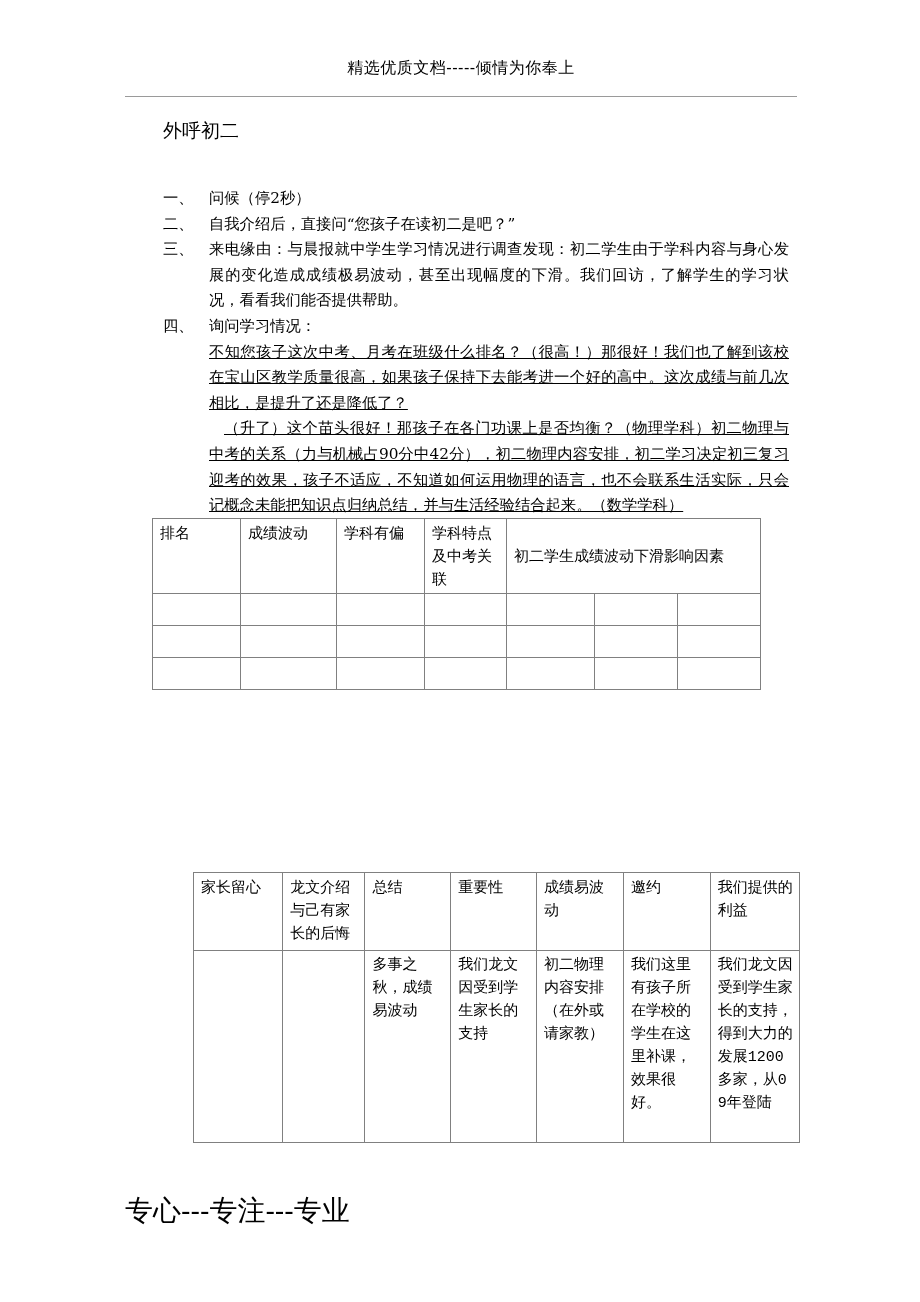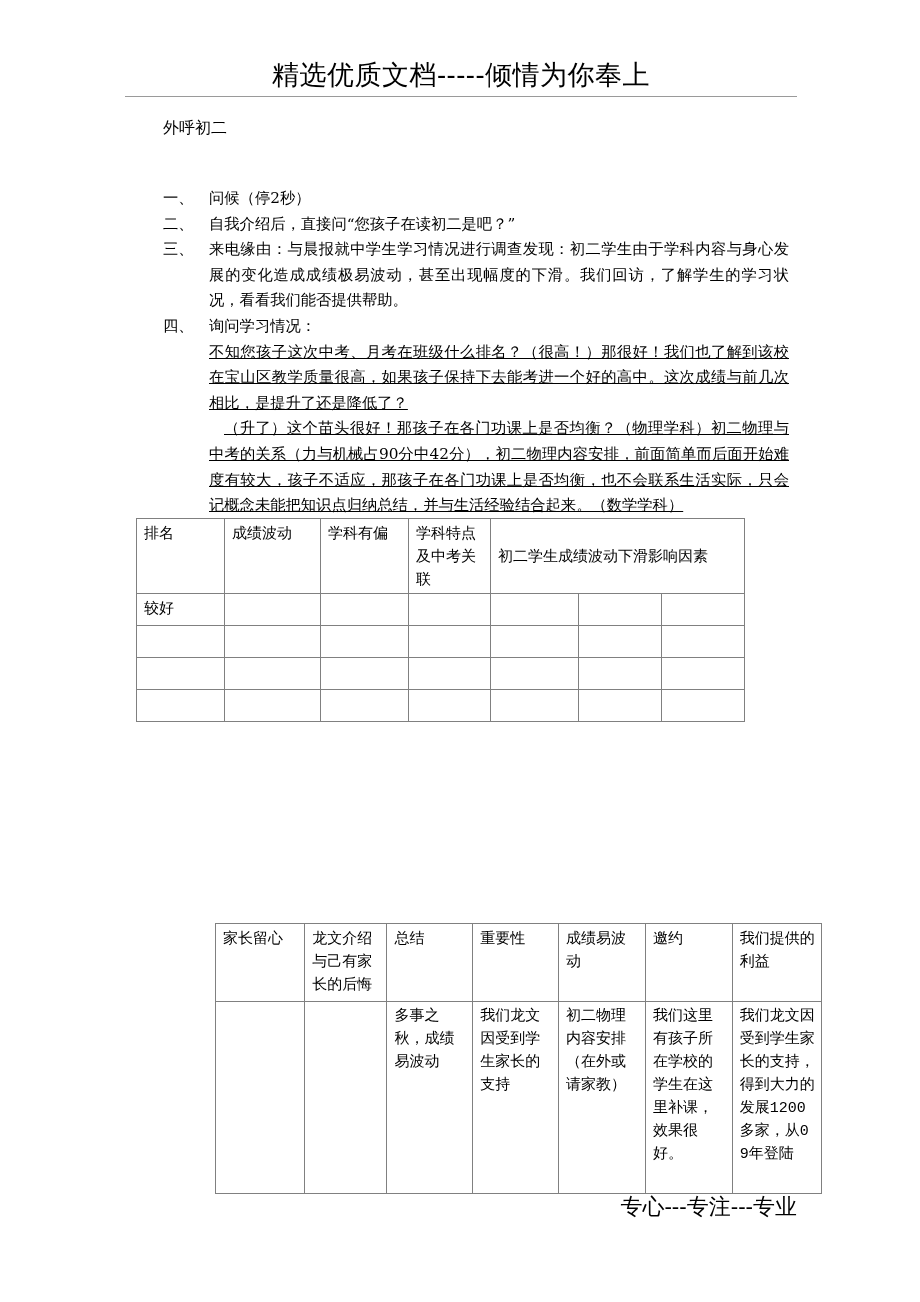--- a/index.html
+++ b/index.html
@@ -23,40 +23,40 @@
 
   
   .doc-header {
     position: absolute;
     top: 58px;
     left: 125px;
     width: 672px;
     text-align: center;
   }
   .doc-header-text {
-    font-size: 27px;
+    font-size: 16px;
     letter-spacing: 0.5px;
     line-height: 1.25;
     white-space: nowrap;
   }
   .header-rule {
     position: absolute;
     top: 96px;
     left: 125px;
     width: 672px;
     height: 0;
     border-top: 1.5px solid #9a9a9a;
   }
 
   
   .doc-title {
     position: absolute;
     top: 116px;
     left: 163px;
-    font-size: 16px;
+    font-size: 19px;
     line-height: 1.5;
   }
 
   .body-block {
     position: absolute;
     left: 163px;
     width: 626px;
     font-size: 15.3px;
     line-height: 25.6px;
   }
@@ -96,46 +96,45 @@
   table.doc-table td {
     border: 1px solid #808080;
     vertical-align: top;
     padding: 3px 5px 2px 7px;
     word-break: break-all;
   }
 
   
   #table-rank {
     top: 518px;
-    left: 136px;
+    left: 152px;
     width: 608px;
   }
   #table-rank td { height: 26px; }
   #table-rank td.tall3 { height: 68px; }
   #table-rank td.tall2 { height: 46px; }
 
   
   #table-script {
-    top: 923px;
+    top: 872px;
     left: 193px;
     width: 607px;
-    margin-left: 22px;
   }
   #table-script td { vertical-align: top; }
   #table-script td.head { height: 72px; }
   #table-script td.body { height: 186px; font-family: Liberation Mono, monospace; }
 
   
   .doc-footer {
     position: absolute;
     top: 1192px;
     left: 125px;
     width: 672px;
-    text-align: right;
-    font-size: 22px;
+    text-align: left;
+    font-size: 28px;
     white-space: nowrap;
   }
 </style>
 </head>
 <body>
 
 <div class="page">
 
   <div class="doc-header">
     <div class="doc-header-text">精选优质文档-----倾情为你奉上</div>
@@ -160,21 +159,21 @@
       <span class="num-label">三、</span>
       <span class="num-body">来电缘由：与晨报就中学生学习情况进行调查发现：初二学生由于学科内容与身心发展的变化造成成绩极易波动，甚至出现幅度的下滑。我们回访，了解学生的学习状况，看看我们能否提供帮助。</span>
     </div>
 
     <div class="num-item">
       <span class="num-label">四、</span>
       <span class="num-body">询问学习情况：</span>
     </div>
 
     <div class="sub-para">不知您孩子这次中考、月考在班级什么排名？（很高！）那很好！我们也了解到该校在宝山区教学质量很高，如果孩子保持下去能考进一个好的高中。这次成绩与前几次相比，是提升了还是降低了？</div>
-    <div class="sub-para indent">（升了）这个苗头很好！那孩子在各门功课上是否均衡？（物理学科）初二物理与中考的关系（力与机械占90分中42分），初二物理内容安排，前面简单而后面开始难度有较大，孩子不适应，那孩子在各门功课上是否均衡，也不会联系生活实际，只会记概念未能把知识点归纳总结，并与生活经验结合起来。（数学学科）</div>
+    <div class="sub-para indent">（升了）这个苗头很好！那孩子在各门功课上是否均衡？（物理学科）初二物理与中考的关系（力与机械占90分中42分），初二物理内容安排，初二学习决定初三复习迎考的效果，孩子不适应，不知道如何运用物理的语言，也不会联系生活实际，只会记概念未能把知识点归纳总结，并与生活经验结合起来。（数学学科）</div>
   </div>
 
   <table id="table-rank" class="doc-table">
     <colgroup>
       <col style="width:88px">
       <col style="width:96px">
       <col style="width:88px">
       <col style="width:82px">
       <col style="width:88px">
       <col style="width:83px">
@@ -182,29 +181,20 @@
     </colgroup>
     <tbody>
       <tr>
         <td class="tall3">排名</td>
         <td class="tall3">成绩波动</td>
         <td class="tall3">学科有偏</td>
         <td class="tall3">学科特点及中考关联</td>
         <td class="tall3" colspan="3" style="vertical-align:middle">初二学生成绩波动下滑影响因素</td>
       </tr>
       <tr>
-        <td>较好</td>
-        <td></td>
-        <td></td>
-        <td></td>
-        <td></td>
-        <td></td>
-        <td></td>
-      </tr>
-      <tr>
         <td></td>
         <td></td>
         <td></td>
         <td></td>
         <td></td>
         <td></td>
         <td></td>
       </tr>
       <tr>
         <td></td>

